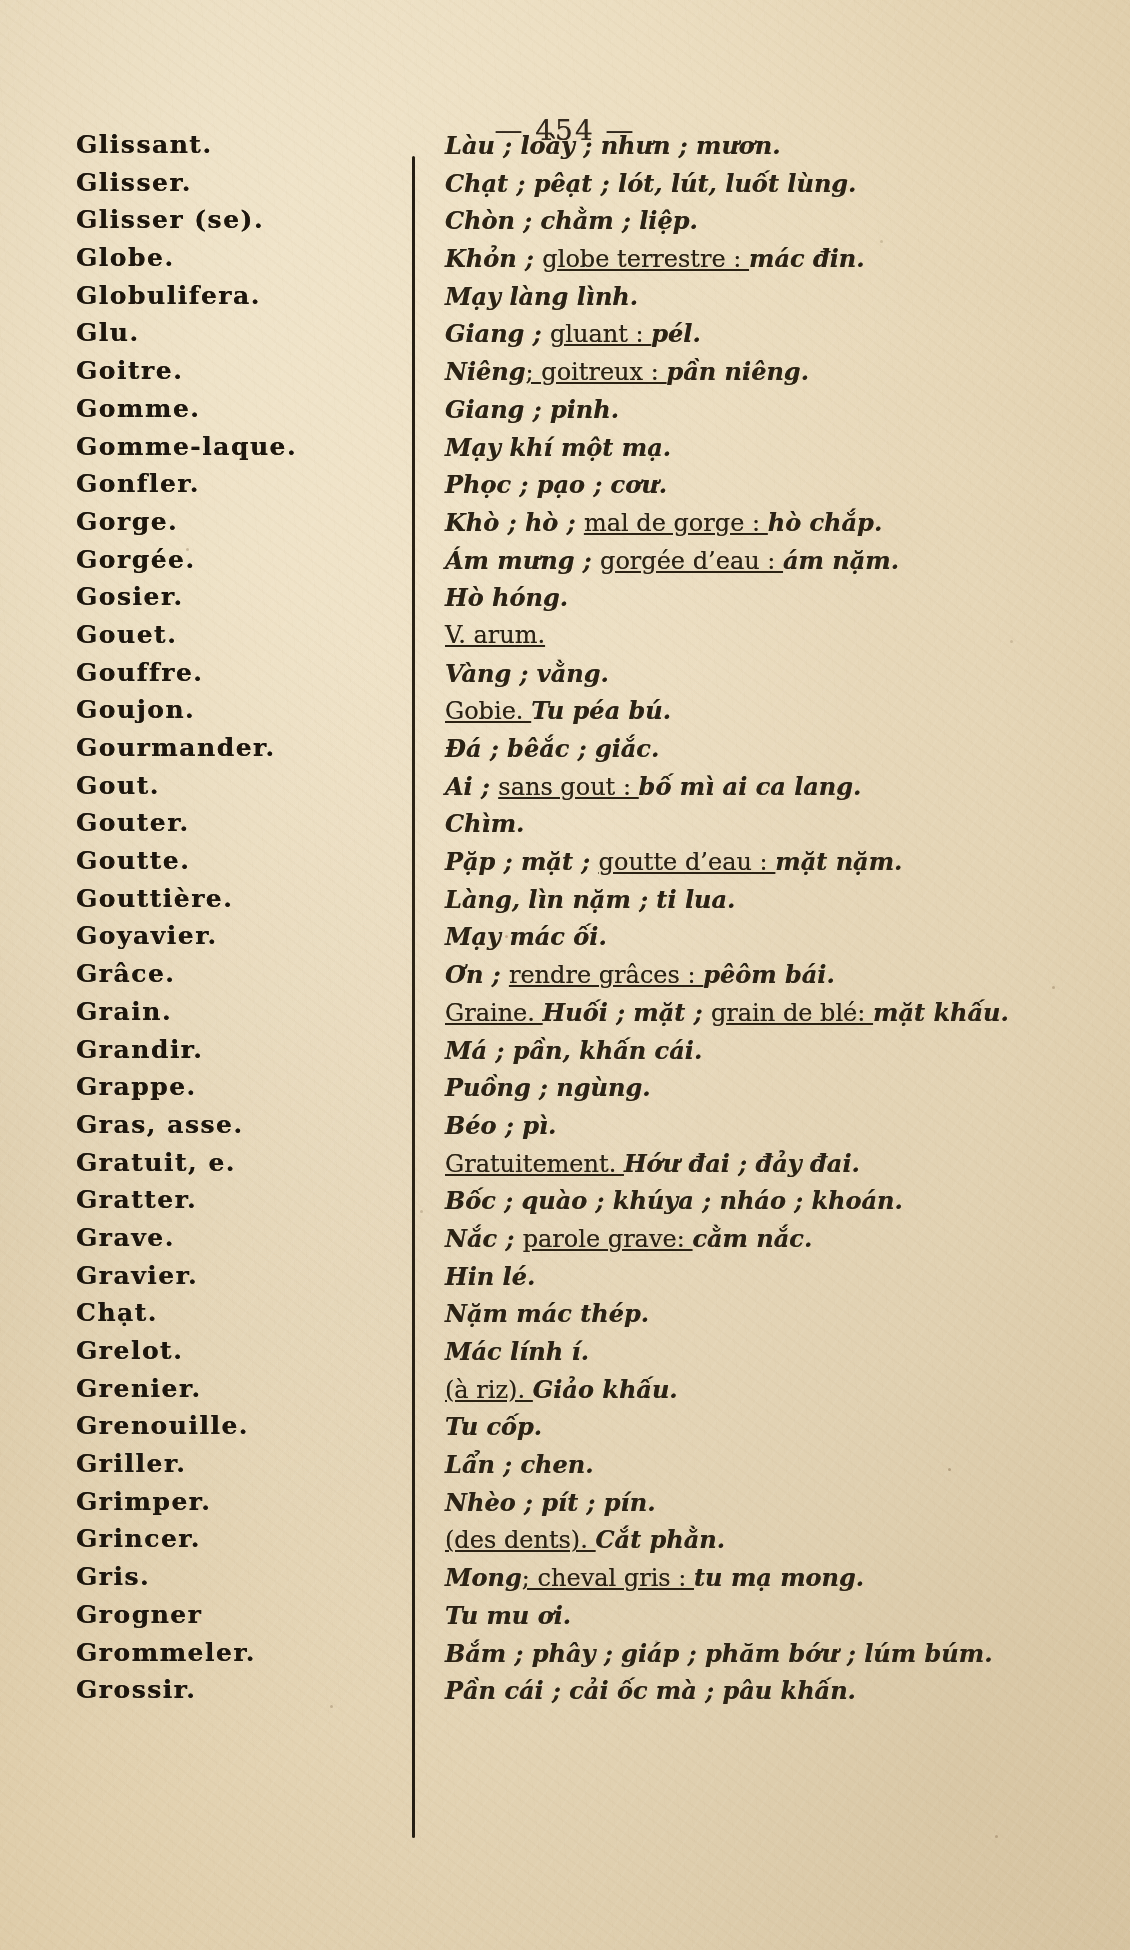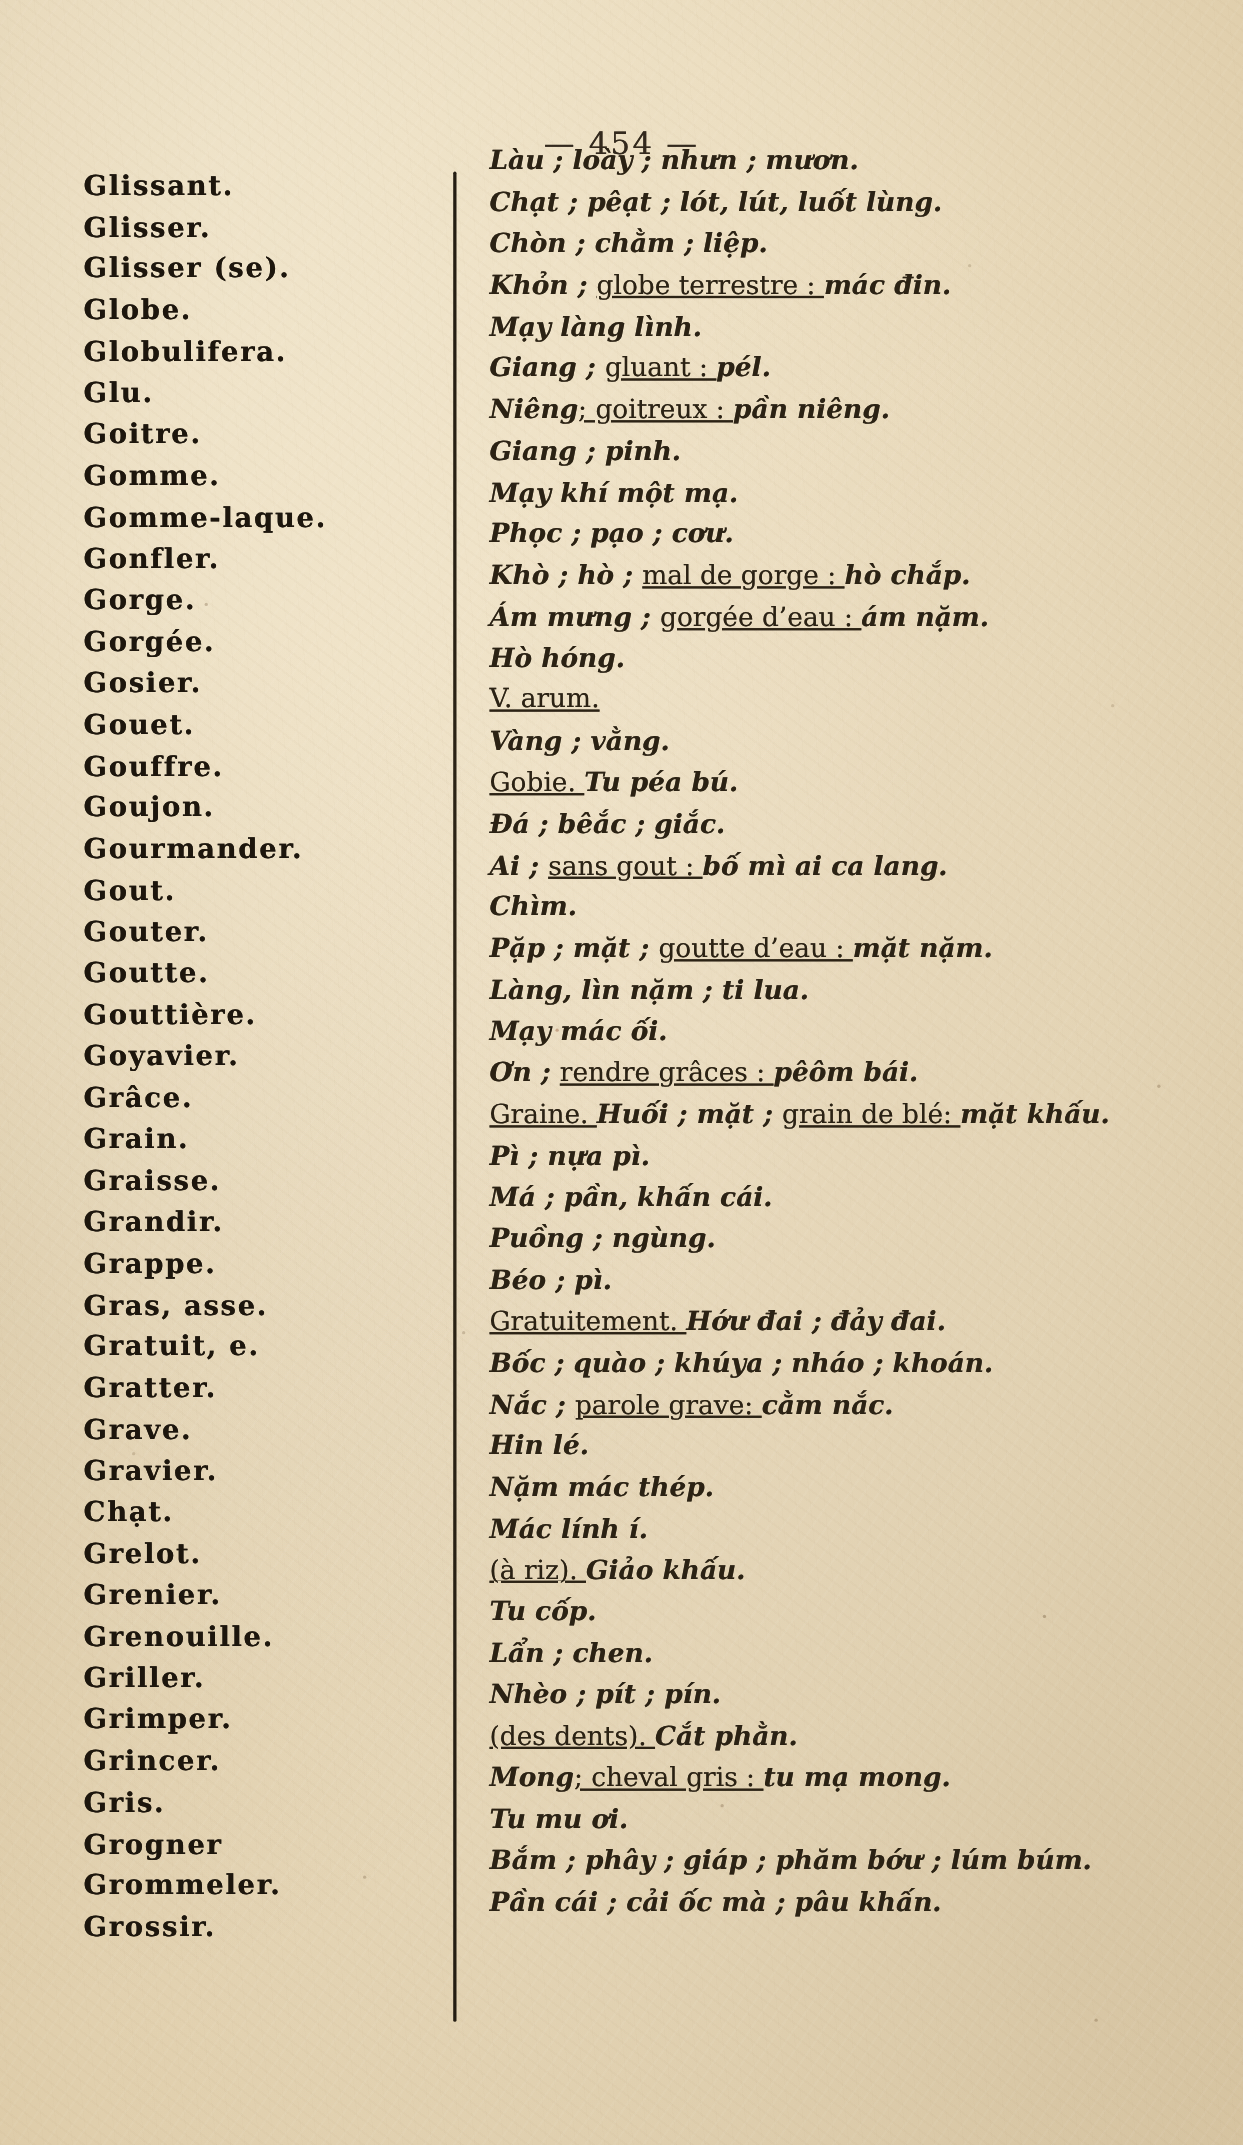--- a/index.html
+++ b/index.html
@@ -50,21 +50,20 @@
     border-radius:2px;
   }
   .dict{
     position:absolute;left:0;top:128px;width:100%;
   }
   .row{position:relative;height:37.7px;}
   .headword{
     position:absolute;left:76px;top:2px;white-space:nowrap;
     font-weight:bold;font-size:25px;letter-spacing:1.5px;color:#1d160d;
     text-shadow:0 0 0.6px rgba(25,18,8,0.85);
-    margin-top:24px;
   }
   .definition{
     position:absolute;left:445px;top:3px;white-space:nowrap;
     font-size:24px;color:#2b2214;
     text-shadow:0 0 0.5px rgba(40,30,18,0.65);
   }
   .seg-i{font-style:italic;font-weight:bold;}
   .seg-r{font-style:normal;text-decoration:underline;}
 </style>
 </head>
@@ -165,24 +164,20 @@
     </div>
     <div class="row">
       <span class="headword">Grâce.</span>
       <span class="definition"><span class="seg-i">Ơn ; </span><span class="seg-r">rendre grâces : </span><span class="seg-i">pêôm bái.</span></span>
     </div>
     <div class="row">
       <span class="headword">Grain.</span>
       <span class="definition"><span class="seg-r">Graine. </span><span class="seg-i">Huối ; mặt ; </span><span class="seg-r">grain de blé: </span><span class="seg-i">mặt khấu.</span></span>
     </div>
     <div class="row">
-      <span class="headword">Graisse.</span>
-      <span class="definition"><span class="seg-i">Pì ; nựa pì.</span></span>
-    </div>
-    <div class="row">
       <span class="headword">Grandir.</span>
       <span class="definition"><span class="seg-i">Má ; pần, khấn cái.</span></span>
     </div>
     <div class="row">
       <span class="headword">Grappe.</span>
       <span class="definition"><span class="seg-i">Puồng ; ngùng.</span></span>
     </div>
     <div class="row">
       <span class="headword">Gras, asse.</span>
       <span class="definition"><span class="seg-i">Béo ; pì.</span></span>

